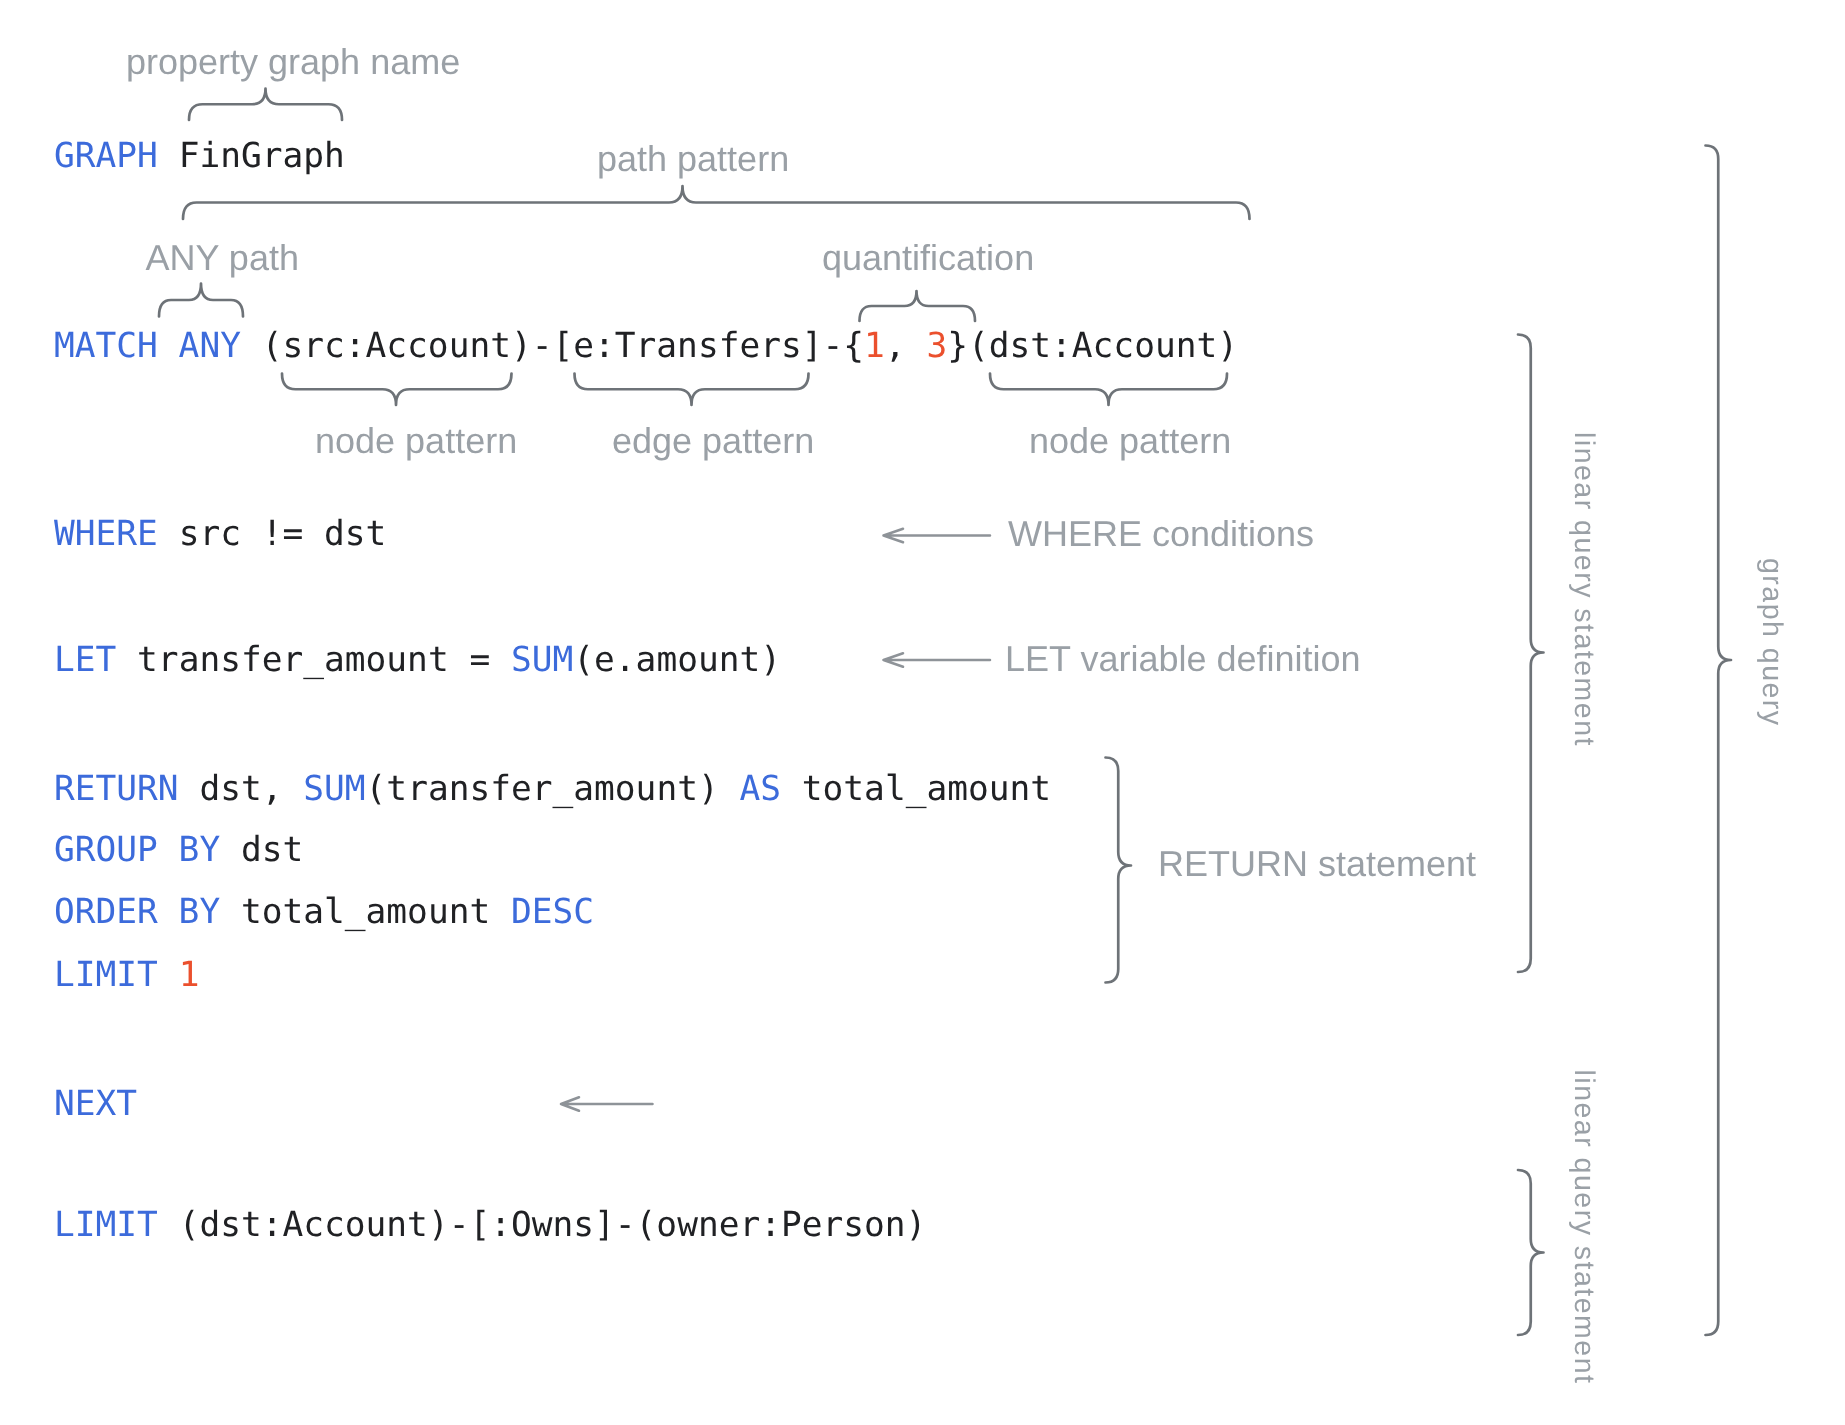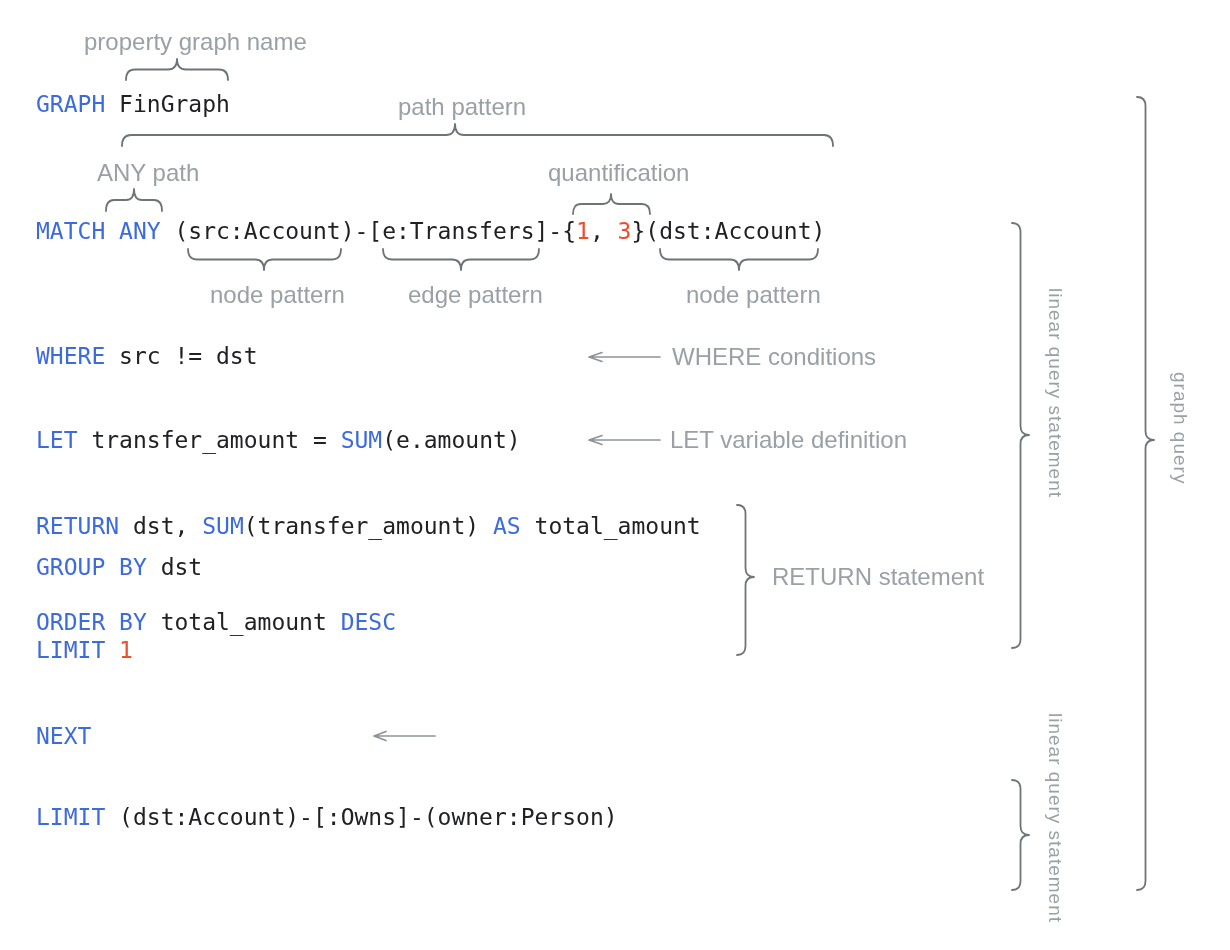--- a/index.html
+++ b/index.html
@@ -31,21 +31,21 @@
 <body>
 
 <div class="canvas">
 
   <pre class="code-line" style="top:90px"><span class="tok-kw">GRAPH</span><span class="tok-pl"> FinGraph</span></pre>
   <pre class="code-line" style="top:217px"><span class="tok-kw">MATCH ANY</span><span class="tok-pl"> (src:Account)-[e:Transfers]-{</span><span class="tok-num">1</span><span class="tok-pl">, </span><span class="tok-num">3</span><span class="tok-pl">}(dst:Account)</span></pre>
   <pre class="code-line" style="top:342px"><span class="tok-kw">WHERE</span><span class="tok-pl"> src != dst</span></pre>
   <pre class="code-line" style="top:512px"><span class="tok-kw">RETURN</span><span class="tok-pl"> dst, </span><span class="tok-kw">SUM</span><span class="tok-pl">(transfer_amount) </span><span class="tok-kw">AS</span><span class="tok-pl"> total_amount</span></pre>
   <pre class="code-line" style="top:426px"><span class="tok-kw">LET</span><span class="tok-pl"> transfer_amount = </span><span class="tok-kw">SUM</span><span class="tok-pl">(e.amount)</span></pre>
   <pre class="code-line" style="top:553px"><span class="tok-kw">GROUP BY</span><span class="tok-pl"> dst</span></pre>
-  <pre class="code-line" style="top:608px"><span class="tok-kw">ORDER BY</span><span class="tok-pl"> total_amount </span><span class="tok-kw">DESC</span></pre>
+  <pre class="code-line" style="top:594px"><span class="tok-kw">ORDER BY</span><span class="tok-pl"> total_amount </span><span class="tok-kw">DESC</span></pre>
   <pre class="code-line" style="top:636px"><span class="tok-kw">LIMIT</span><span class="tok-pl"> </span><span class="tok-num">1</span></pre>
   <pre class="code-line" style="top:722px"><span class="tok-kw">NEXT</span></pre>
   <pre class="code-line" style="top:803px"><span class="tok-kw">LIMIT</span><span class="tok-pl"> (dst:Account)-[:Owns]-(owner:Person)</span></pre>
 
   <div class="lbl" style="left:84px;top:30px">property graph name</div>
   <div class="lbl" style="left:398px;top:95px">path pattern</div>
   <div class="lbl" style="left:97px;top:161px">ANY path</div>
   <div class="lbl" style="left:548px;top:161px">quantification</div>
   <div class="lbl" style="left:210px;top:283px">node pattern</div>
   <div class="lbl" style="left:408px;top:283px">edge pattern</div>

